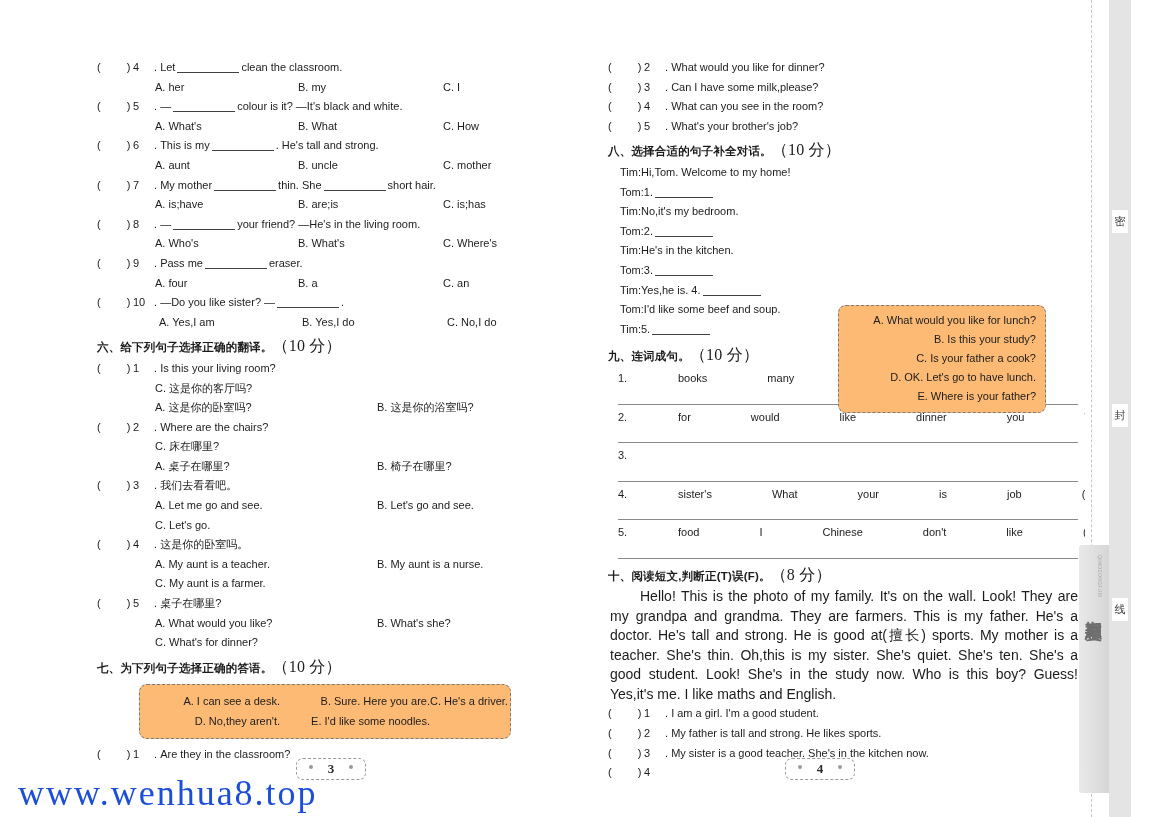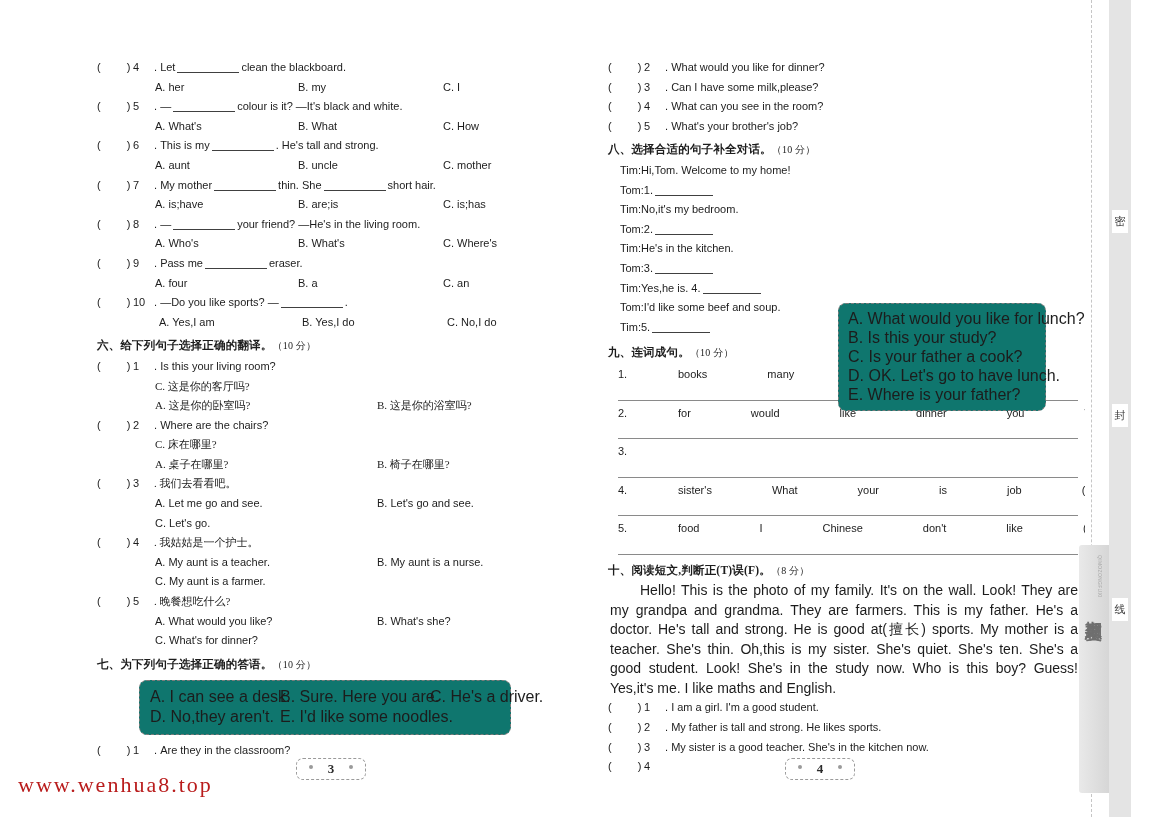--- a/index.html
+++ b/index.html
@@ -80,46 +80,47 @@
     padding-left: 58px;
     white-space: nowrap;
   }
   .opts .o1 { width: 143px; flex: 0 0 143px; }
   .opts .o2 { width: 145px; flex: 0 0 145px; }
   .opts .o3 { flex: 1 1 auto; }
   .opts-cn { padding-left: 58px; display: flex; white-space: nowrap; }
   .opts-cn .oc1 { width: 222px; flex: 0 0 222px; }
   .opts-cn .oc2 { flex: 1 1 auto; }
 
-  .cn { font-family: Liberation Serif, serif; }
+  .cn { font-family: Liberation Sans, sans-serif; }
 
   
   .sec-head {
     font-weight: bold;
     font-size: 11.5px;
     margin-top: 4px;
     margin-bottom: 1px;
     letter-spacing: 0.2px;
     font-family: "DejaVu Sans", "Liberation Sans", sans-serif;
   }
   .sec-head .pts {
     font-weight: normal;
-    font-size: 10px;
+    font-size: 16px;
     font-family: "Liberation Serif", serif;
   }
 
   
   .choicebox {
     border: 1px dashed #7a7a7a;
     border-radius: 8px;
     padding: 6px 10px 7px 10px;
     margin: 6px 0 6px 0;
-    font-size: 16px;
+    font-size: 11px;
     line-height: 20px;
-    background: #0f766e;
+    background: #fdba74;
+    text-align: right;
   }
   .box7 {
     margin-left: 42px;
     margin-right: 6px;
     width: 350px;
   }
   .box7 .brow { display: flex; white-space: nowrap; }
   .box7 .b1 { width: 130px; flex: 0 0 130px; }
   .box7 .b2 { width: 150px; flex: 0 0 150px; }
   .box7 .b3 { flex: 1 1 auto; }
@@ -265,38 +266,38 @@
     white-space: nowrap;
     font-family: "Liberation Sans", sans-serif;
   }
 
   
   #watermark {
     position: absolute;
     left: 18px;
     top: 772px;
     font-family: "Liberation Serif", "DejaVu Serif", serif;
-    font-size: 22px;
+    font-size: 36px;
     letter-spacing: 2px;
-    color: #b91c1c;
+    color: #1d4ed8;
   }
 </style>
 </head>
 <body>
 
 <div id="page">
 
   <div class="sheet">
 
     <div class="col col-left">
 
       <div class="q-line">
         <span class="paren"><span class="lp">(</span>)</span>
         <span class="qnum">4</span>
-        <span class="qtext">.&nbsp;<span>Let</span><span class="blank-m"></span><span>clean the blackboard.</span></span>
+        <span class="qtext">.&nbsp;<span>Let</span><span class="blank-m"></span><span>clean the classroom.</span></span>
       </div>
       <div class="opts">
         <span class="o1">A. her</span>
         <span class="o2">B. my</span>
         <span class="o3">C. I</span>
       </div>
 
       <div class="q-line">
         <span class="paren"><span class="lp">(</span>)</span>
         <span class="qnum">5</span>
@@ -348,21 +349,21 @@
       </div>
       <div class="opts">
         <span class="o1">A. four</span>
         <span class="o2">B. a</span>
         <span class="o3">C. an</span>
       </div>
 
       <div class="q-line">
         <span class="paren"><span class="lp">(</span>)</span>
         <span class="qnum">10</span>
-        <span class="qtext">.&nbsp;<span>—Do you like sports?  —</span><span class="blank-m"></span><span>.</span></span>
+        <span class="qtext">.&nbsp;<span>—Do you like sister?  —</span><span class="blank-m"></span><span>.</span></span>
       </div>
       <div class="opts" style="padding-left:62px;">
         <span class="o1">A. Yes,I am</span>
         <span class="o2">B. Yes,I do</span>
         <span class="o3">C. No,I do</span>
       </div>
 
       <div class="sec-head"><span class="cn">六、给下列句子选择正确的翻译。</span><span class="pts">（10 分）</span></div>
 
       <div class="q-line">
@@ -400,34 +401,34 @@
         <span class="oc1">A. Let me go and see.</span>
         <span class="oc2">B. Let's go and see.</span>
       </div>
       <div class="opts-cn">
         <span class="oc1">C. Let's go.</span>
       </div>
 
       <div class="q-line">
         <span class="paren"><span class="lp">(</span>)</span>
         <span class="qnum">4</span>
-        <span class="qtext cn">.&nbsp;<span>我姑姑是一个护士。</span></span>
+        <span class="qtext cn">.&nbsp;<span>这是你的卧室吗。</span></span>
       </div>
       <div class="opts-cn">
         <span class="oc1">A. My aunt is a teacher.</span>
         <span class="oc2">B. My aunt is a nurse.</span>
       </div>
       <div class="opts-cn">
         <span class="oc1">C. My aunt is a farmer.</span>
       </div>
 
       <div class="q-line">
         <span class="paren"><span class="lp">(</span>)</span>
         <span class="qnum">5</span>
-        <span class="qtext cn">.&nbsp;<span>晚餐想吃什么?</span></span>
+        <span class="qtext cn">.&nbsp;<span>桌子在哪里?</span></span>
       </div>
       <div class="opts-cn">
         <span class="oc1">A. What would you like?</span>
         <span class="oc2">B. What's she?</span>
       </div>
       <div class="opts-cn">
         <span class="oc1">C. What's for dinner?</span>
       </div>
 
       <div class="sec-head"><span class="cn">七、为下列句子选择正确的答语。</span><span class="pts">（10 分）</span></div>

